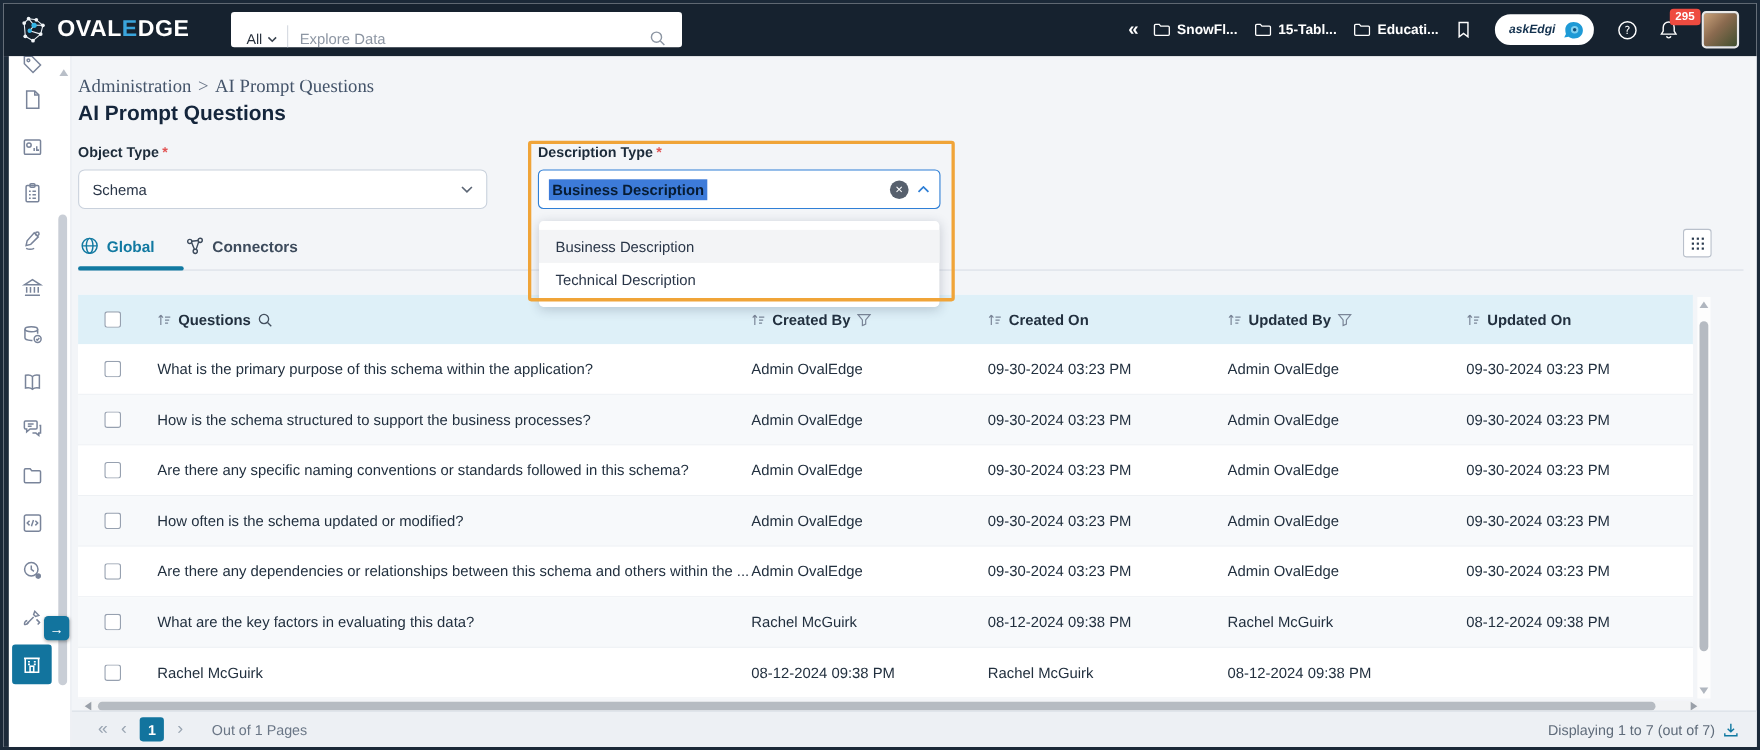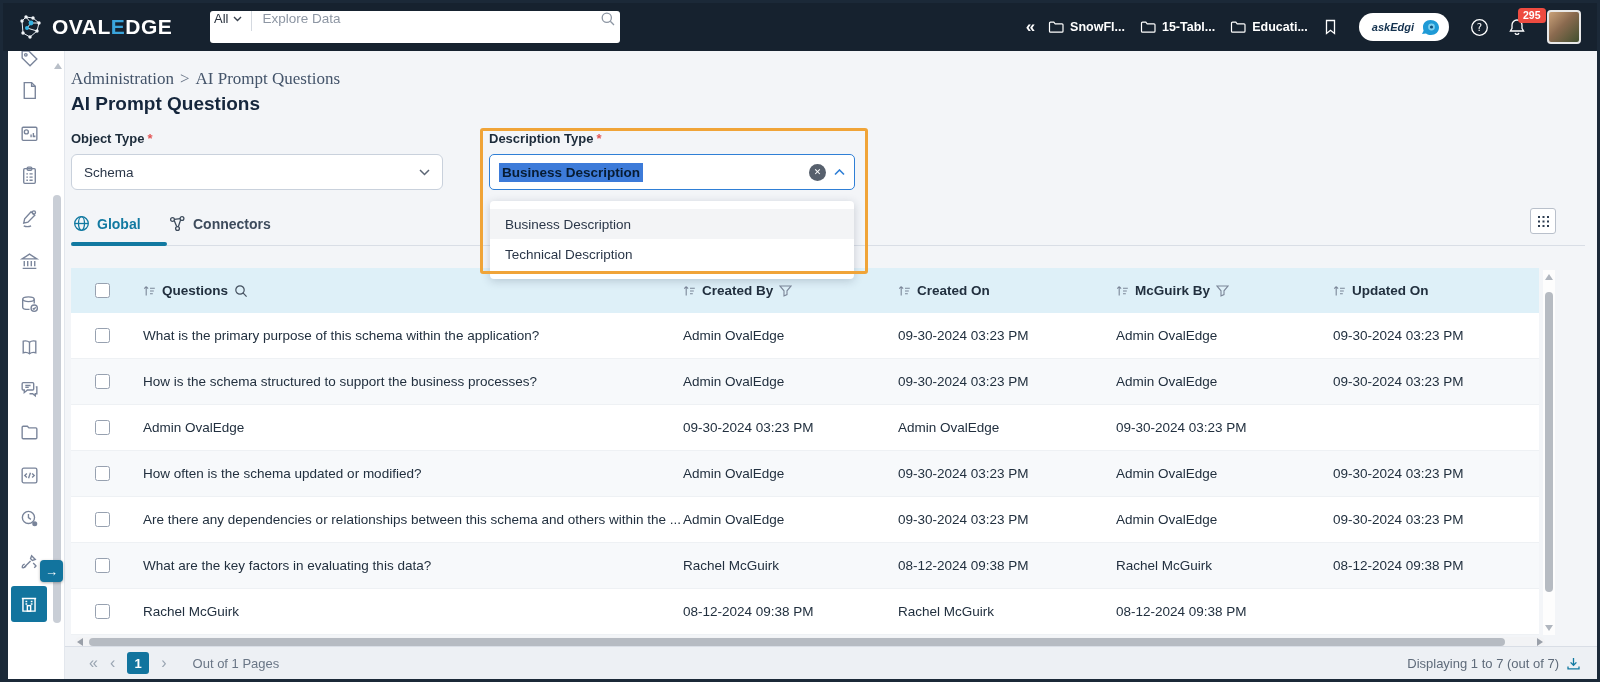--- a/index.html
+++ b/index.html
@@ -4,21 +4,21 @@
 <style>
   * { margin:0; padding:0; box-sizing:border-box; }
   html,body { width:1600px; height:682px; font-family:"Liberation Sans","DejaVu Sans",sans-serif; background:#fff; }
   .frame { position:relative; width:1600px; height:682px; border:3px solid #1b2938; overflow:hidden; background:#f3f5f8; }
 
   
   .navbar { position:absolute; left:0; top:0; right:0; height:48px; background:#16222f; display:flex; align-items:center; z-index:30; }
   .brand { display:flex; align-items:center; gap:8px; margin-left:14px; }
   .wordmark { font-size:21px; font-weight:700; color:#fff; letter-spacing:.5px; }
   .wordmark .e-blue { color:#3aa5dc; }
-  .searchbar { position:absolute; left:207px; top:8px; width:410px; height:32px; background:#fff; border-radius:3px; display:flex; align-items:flex-start; padding:0 4px; }
+  .searchbar { position:absolute; left:207px; top:8px; width:410px; height:32px; background:#fff; border-radius:3px; display:flex; align-items:flex-end; padding:0 14px; }
   .search-scope { display:flex; align-items:center; gap:5px; font-size:13px; color:#28313d; cursor:pointer; padding-right:9px; }
   .search-divider { width:1px; height:20px; background:#d4d9e0; margin-right:10px; }
   .search-ph { flex:1; font-size:13.5px; color:#8d96a3; }
   .nav-right { position:absolute; right:16px; top:0; height:48px; display:flex; align-items:center; gap:15px; }
   .collapse-ch { color:#fff; font-size:17px; font-weight:700; cursor:pointer; margin-right:-2px; }
   .pinned-tab { display:flex; align-items:center; gap:6px; color:#fff; font-size:12.5px; font-weight:600; cursor:pointer; }
   .askedgi { background:#fff; border-radius:15px; height:28px; display:flex; align-items:center; gap:5px; padding:0 9px 0 13px; cursor:pointer; margin:0 6px; }
   .askedgi span { font-size:11px; font-weight:700; font-style:italic; color:#14324f; }
   .bell-wrap { position:relative; margin-left:4px; }
   .badge { position:absolute; top:-10px; left:10px; background:#ee4b40; color:#fff; font-size:10.5px; font-weight:700; padding:1.5px 5px; border-radius:3.5px; }
@@ -385,21 +385,21 @@
               <path d="M3.2 10.5V1.5M3.2 1.5 1.3 3.7M3.2 1.5l1.9 2.2"></path>
               <path d="M7 3.2h4.8M7 6h3.8M7 8.8h2.8"></path>
             </svg>
           <span>Created On</span>
         </div>
         <div class="cell hcell">
           <svg width="13" height="12" viewBox="0 0 13 12" fill="none" stroke="#7b8698" stroke-width="1.1">
               <path d="M3.2 10.5V1.5M3.2 1.5 1.3 3.7M3.2 1.5l1.9 2.2"></path>
               <path d="M7 3.2h4.8M7 6h3.8M7 8.8h2.8"></path>
             </svg>
-          <span>McGuirk By</span>
+          <span>Updated By</span>
           <svg width="13" height="12" viewBox="0 0 13 12">
               <path d="M1 1h11L8 5.8v3.8L5 11V5.8L1 1Z" fill="none" stroke="#7b8698" stroke-width="1.1"></path>
             </svg>
         </div>
         <div class="cell hcell">
           <svg width="13" height="12" viewBox="0 0 13 12" fill="none" stroke="#7b8698" stroke-width="1.1">
               <path d="M3.2 10.5V1.5M3.2 1.5 1.3 3.7M3.2 1.5l1.9 2.2"></path>
               <path d="M7 3.2h4.8M7 6h3.8M7 8.8h2.8"></path>
             </svg>
           <span>Updated On</span>
@@ -425,20 +425,21 @@
     <div class="cell">Admin OvalEdge</div>
     <div class="cell">09-30-2024 03:23 PM</div>
     <div class="cell">Admin OvalEdge</div>
     <div class="cell">09-30-2024 03:23 PM</div>
   </div>
 
   <div class="trow">
     <div class="cell c-check">
               <span class="checkbox"></span>
             </div>
+    <div class="cell">Are there any specific naming conventions or standards followed in this schema?</div>
     <div class="cell">Admin OvalEdge</div>
     <div class="cell">09-30-2024 03:23 PM</div>
     <div class="cell">Admin OvalEdge</div>
     <div class="cell">09-30-2024 03:23 PM</div>
   </div>
 
   <div class="trow">
     <div class="cell c-check">
               <span class="checkbox"></span>
             </div>

